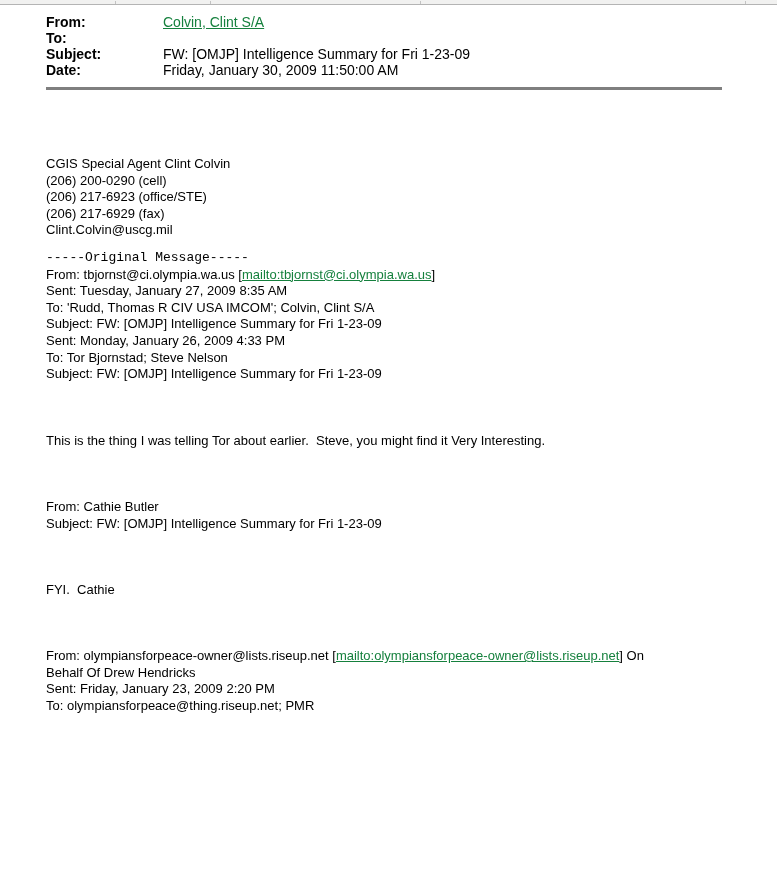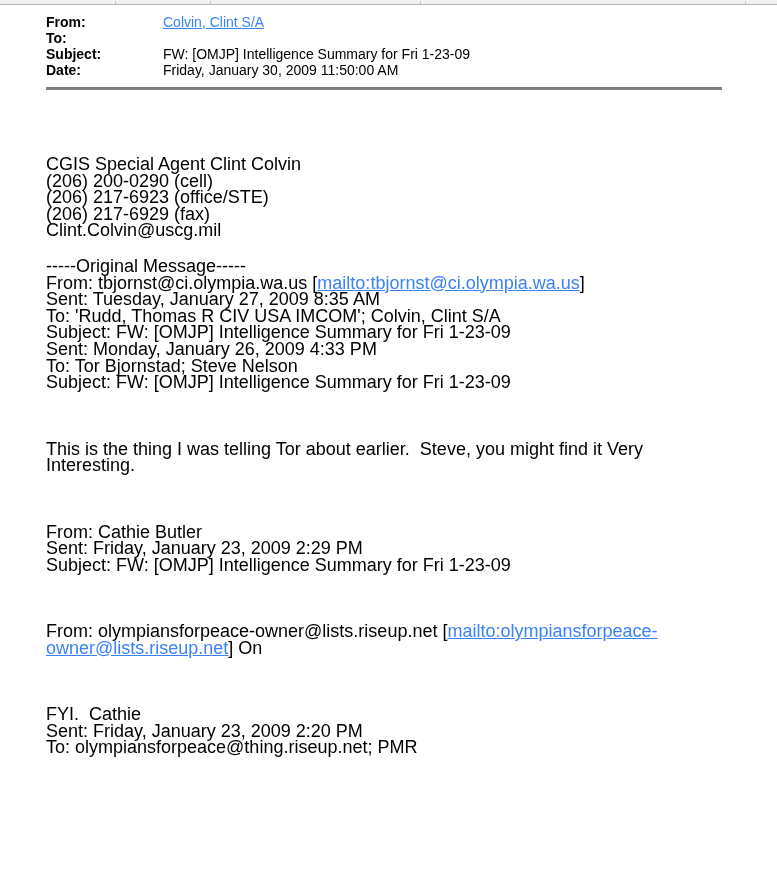--- a/index.html
+++ b/index.html
@@ -19,28 +19,28 @@
   }
   .tick { position: absolute; top: 1px; width: 1px; height: 3px; background: #c2c2c2; }
 
   .content { position: absolute; top: 6px; left: 46px; width: 676px; }
 
   
   .header { margin-top: 8px; }
   .hrow { display: flex; line-height: 16px; font-size: 14px; white-space: pre-wrap; }
   .hlabel { width: 117px; font-weight: bold; flex: 0 0 117px; }
   .hvalue { flex: 1; }
-  a.lnk { color: #3b82f6; text-decoration: underline; cursor: pointer; }
+  a.lnk { color: #15803d; text-decoration: underline; cursor: pointer; }
 
   .separator { margin-top: 9px; width: 676px; height: 3px; background: #7f7f7f; }
 
   
-  .bodytext { margin-top: 66px; font-size: 18px; }
+  .bodytext { margin-top: 66px; font-size: 13px; }
   .line { min-height: 16.6px; line-height: 16.6px; white-space: pre-wrap; }
-  .mt1 { margin-top: 19px; }   
+  .mt1 { margin-top: 11px; font-family: Liberation Mono, monospace; }   
   .mt3 { margin-top: 49.8px; }   
 </style>
 </head>
 <body>
 
 <div class="page">
 
   <div class="top-strip">
     <span class="tick" style="left:115px"></span>
     <span class="tick" style="left:210px"></span>
@@ -85,24 +85,24 @@
       <div class="line">Subject: FW: [OMJP] Intelligence Summary for Fri 1-23-09</div>
 
 
       <div class="line">Sent: Monday, January 26, 2009 4:33 PM</div>
       <div class="line">To: Tor Bjornstad; Steve Nelson</div>
       <div class="line">Subject: FW: [OMJP] Intelligence Summary for Fri 1-23-09</div>
 
       <div class="line mt3">This is the thing I was telling Tor about earlier.  Steve, you might find it Very Interesting.</div>
 
       <div class="line mt3">From: Cathie Butler</div>
-      <div class="line">Sent: Friday, January 23, 2009 2:29 PM</div>
       <div class="line">Subject: FW: [OMJP] Intelligence Summary for Fri 1-23-09</div>
 
+      <div class="line mt3">FYI.  Cathie</div>
+
       <div class="line mt3"><span>From: olympiansforpeace-owner@lists.riseup.net [</span><a class="lnk" href="#">mailto:olympiansforpeace-owner@lists.riseup.net</a><span>] On</span></div>
-
-      <div class="line mt3">FYI.  Cathie</div>
+      <div class="line">Behalf Of Drew Hendricks</div>
       <div class="line">Sent: Friday, January 23, 2009 2:20 PM</div>
       <div class="line">To: olympiansforpeace@thing.riseup.net; PMR</div>
 
     </div>
   </div>
 </div>
 
 </body></html>

